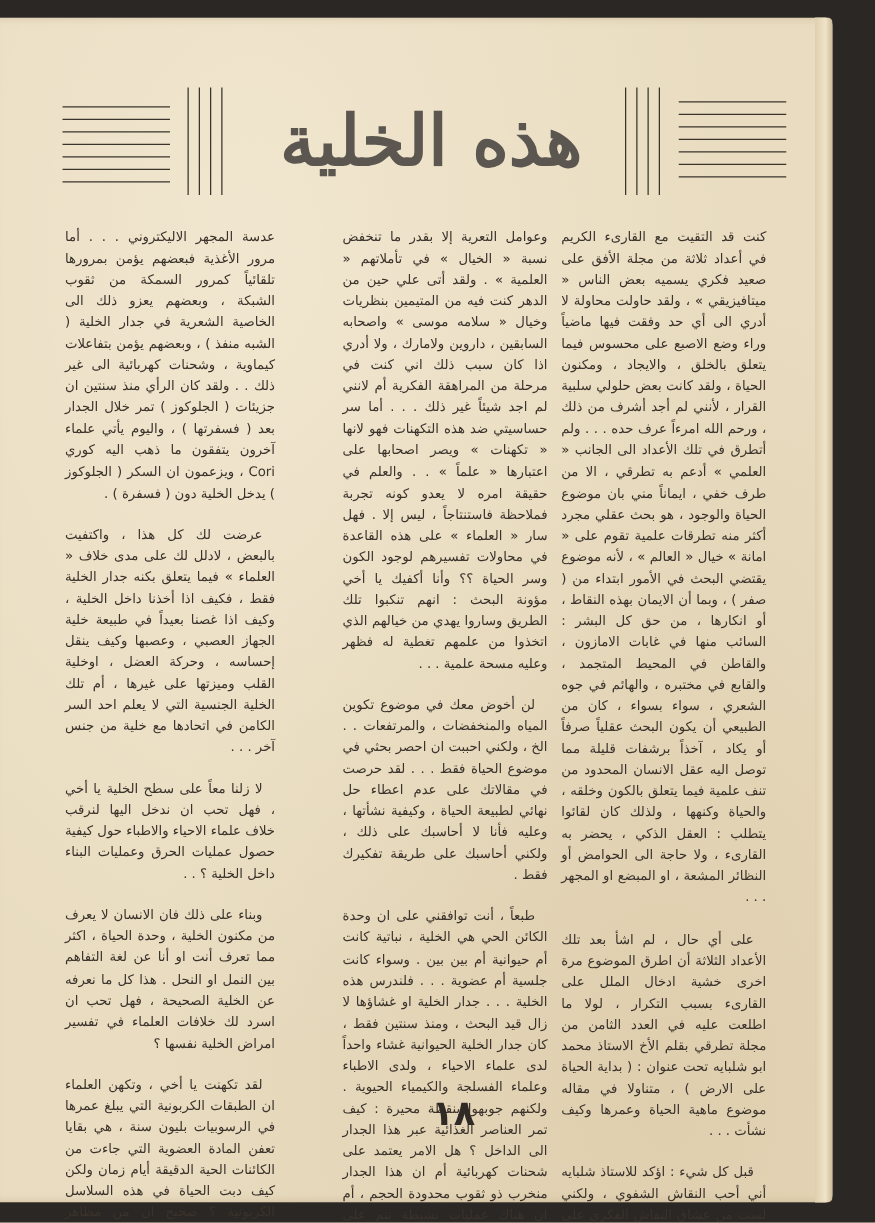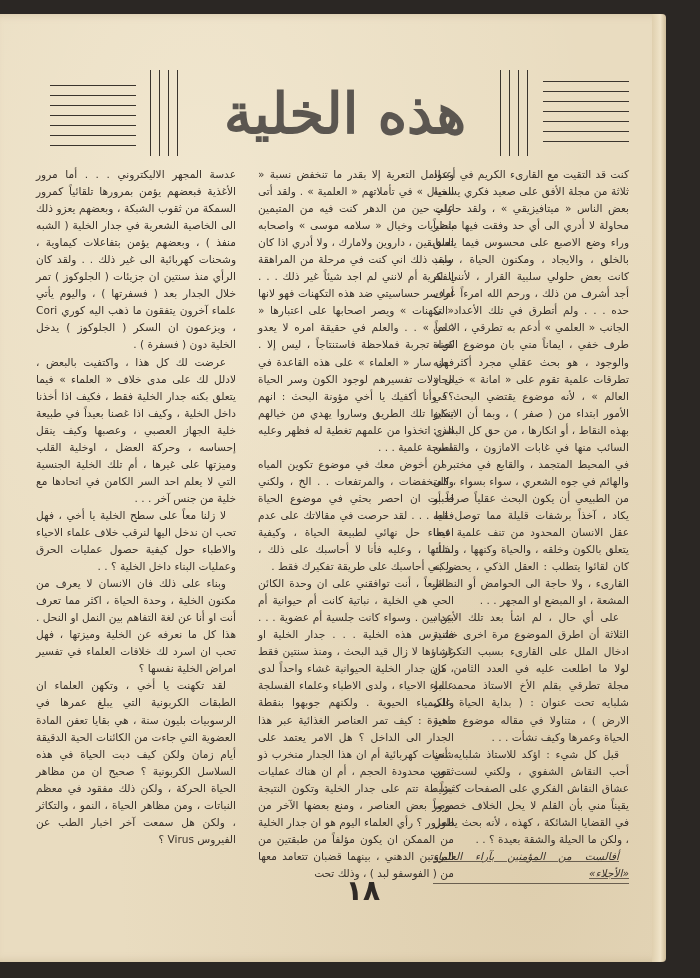--- a/index.html
+++ b/index.html
@@ -51,21 +51,21 @@
     .col {
       position: absolute; top: 0; width: 196px;
       font-family: "DejaVu Sans", sans-serif;
       font-size: 10.6px; line-height: 17.05px;
       color: #3a322b; text-align: justify;
       direction: rtl;
     }
     .col.c-right { right: 17px; }
     .col.c-mid { right: 192px; }
     .col.c-left { right: 410px; width: 200px; }
-    .col p { margin: 0; text-indent: 10px; }
+    .col p { margin: 16px; text-indent: 10px; }
     .col p.noind { text-indent: 0; }
     .under { text-decoration: underline; text-decoration-color: #6a5f50; font-style: italic; }
     .rule {
       height: 1px; background: #6a5f50; margin: 1px 0 0 0;
     }
     .page-number {
       position: absolute; top: 860px; left: 320px; width: 60px; text-align: right;
       font-family: "DejaVu Sans", sans-serif; font-size: 28px; font-weight: bold;
       color: #2f2a25;
     }
@@ -120,20 +120,20 @@
     <div class="col c-mid">
       <p class="noind">وعوامل التعرية إلا بقدر ما تنخفض نسبة « الخيال » في تأملاتهم « العلمية » . ولقد أتى علي حين من الدهر كنت فيه من المتيمين بنظريات وخيال « سلامه موسى » واصحابه السابقين ، داروين ولامارك ، ولا أدري اذا كان سبب ذلك اني كنت في مرحلة من المراهقة الفكرية أم لانني لم اجد شيئاً غير ذلك . . . أما سر حساسيتي ضد هذه التكهنات فهو لانها « تكهنات » ويصر اصحابها على اعتبارها « علماً » . . والعلم في حقيقة امره لا يعدو كونه تجربة فملاحظة فاستنتاجاً ، ليس إلا . فهل سار « العلماء » على هذه القاعدة في محاولات تفسيرهم لوجود الكون وسر الحياة ؟؟ وأنا أكفيك يا أخي مؤونة البحث : انهم تنكبوا تلك الطريق وساروا يهدي من خيالهم الذي اتخذوا من علمهم تغطية له فظهر وعليه مسحة علمية . . .</p>
       <p>لن أخوض معك في موضوع تكوين المياه والمنخفضات ، والمرتفعات . . الخ ، ولكني احببت ان احصر بحثي في موضوع الحياة فقط . . . لقد حرصت في مقالاتك على عدم اعطاء حل نهائي لطبيعة الحياة ، وكيفية نشأتها ، وعليه فأنا لا أحاسبك على ذلك ، ولكني أحاسبك على طريقة تفكيرك فقط .</p>
       <p>طبعاً ، أنت توافقني على ان وحدة الكائن الحي هي الخلية ، نباتية كانت أم حيوانية أم بين بين . وسواء كانت جلسية أم عضوية . . . فلندرس هذه الخلية . . . جدار الخلية او غشاؤها لا زال قيد البحث ، ومنذ سنتين فقط ، كان جدار الخلية الحيوانية غشاء واحداً لدى علماء الاحياء ، ولدى الاطباء وعلماء الفسلجة والكيمياء الحيوية . ولكنهم جوبهوا بنقطة محيرة : كيف تمر العناصر الغذائية عبر هذا الجدار الى الداخل ؟ هل الامر يعتمد على شحنات كهربائية أم ان هذا الجدار منخرب ذو ثقوب محدودة الحجم ، أم ان هناك عمليات نشيطة تتم على جدار الخلية وتكون النتيجة مرور بعض العناصر ، ومنع بعضها الآخر من المرور ؟ رأي العلماء اليوم هو ان جدار الخلية من الممكن ان يكون مؤلفاً من طبقتين من البروتين الدهني ، بينهما قضبان تتعامد معها من ( الفوسفو لبد ) ، وذلك تحت</p>
     </div>
 
     <div class="col c-left">
       <p class="noind">عدسة المجهر الاليكتروني . . . أما مرور الأغذية فبعضهم يؤمن بمرورها تلقائياً كمرور السمكة من ثقوب الشبكة ، وبعضهم يعزو ذلك الى الخاصية الشعرية في جدار الخلية ( الشبه منفذ ) ، وبعضهم يؤمن بتفاعلات كيماوية ، وشحنات كهربائية الى غير ذلك . . ولقد كان الرأي منذ سنتين ان جزيئات ( الجلوكوز ) تمر خلال الجدار بعد ( فسفرتها ) ، واليوم يأتي علماء آخرون يتفقون ما ذهب اليه كوري Cori ، ويزعمون ان السكر ( الجلوكوز ) يدخل الخلية دون ( فسفرة ) .</p>
       <p>عرضت لك كل هذا ، واكتفيت بالبعض ، لادلل لك على مدى خلاف « العلماء » فيما يتعلق بكنه جدار الخلية فقط ، فكيف اذا أخذنا داخل الخلية ، وكيف اذا غصنا بعيداً في طبيعة خلية الجهاز العصبي ، وعصبها وكيف ينقل إحساسه ، وحركة العضل ، اوخلية القلب وميزتها على غيرها ، أم تلك الخلية الجنسية التي لا يعلم احد السر الكامن في اتحادها مع خلية من جنس آخر . . .</p>
       <p>لا زلنا معاً على سطح الخلية يا أخي ، فهل تحب ان ندخل اليها لنرقب خلاف علماء الاحياء والاطباء حول كيفية حصول عمليات الحرق وعمليات البناء داخل الخلية ؟ . .</p>
-      <p>وبناء على ذلك فان الانسان لا يعرف من مكنون الخلية ، وحدة الحياة ، اكثر مما تعرف أنت او أنا عن لغة التفاهم بين النمل او النحل . هذا كل ما نعرفه عن الخلية وميزتها ، فهل تحب ان اسرد لك خلافات العلماء في تفسير امراض الخلية نفسها ؟</p>
+      <p>وبناء على ذلك فان الانسان لا يعرف من مكنون الخلية ، وحدة الحياة ، اكثر مما تعرف أنت او أنا عن لغة التفاهم بين النمل او النحل . هذا كل ما نعرفه عن الخلية الصحيحة ، فهل تحب ان اسرد لك خلافات العلماء في تفسير امراض الخلية نفسها ؟</p>
       <p>لقد تكهنت يا أخي ، وتكهن العلماء ان الطبقات الكربونية التي يبلغ عمرها في الرسوبيات بليون سنة ، هي بقايا تعفن المادة العضوية التي جاءت من الكائنات الحية الدقيقة أيام زمان ولكن كيف دبت الحياة في هذه السلاسل الكربونية ؟ صحيح ان من مظاهر الحياة الحركة ، ولكن ذلك مفقود في معظم النباتات ، ومن مظاهر الحياة ، النمو ، والتكاثر ، ولكن هل سمعت آخر اخبار الطب عن الفيروس Virus ؟</p>
     </div>
   </div>
 
   <div class="page-number">١٨</div>
 </div>
 <div class="page-edge"></div>
 
 </body></html>

